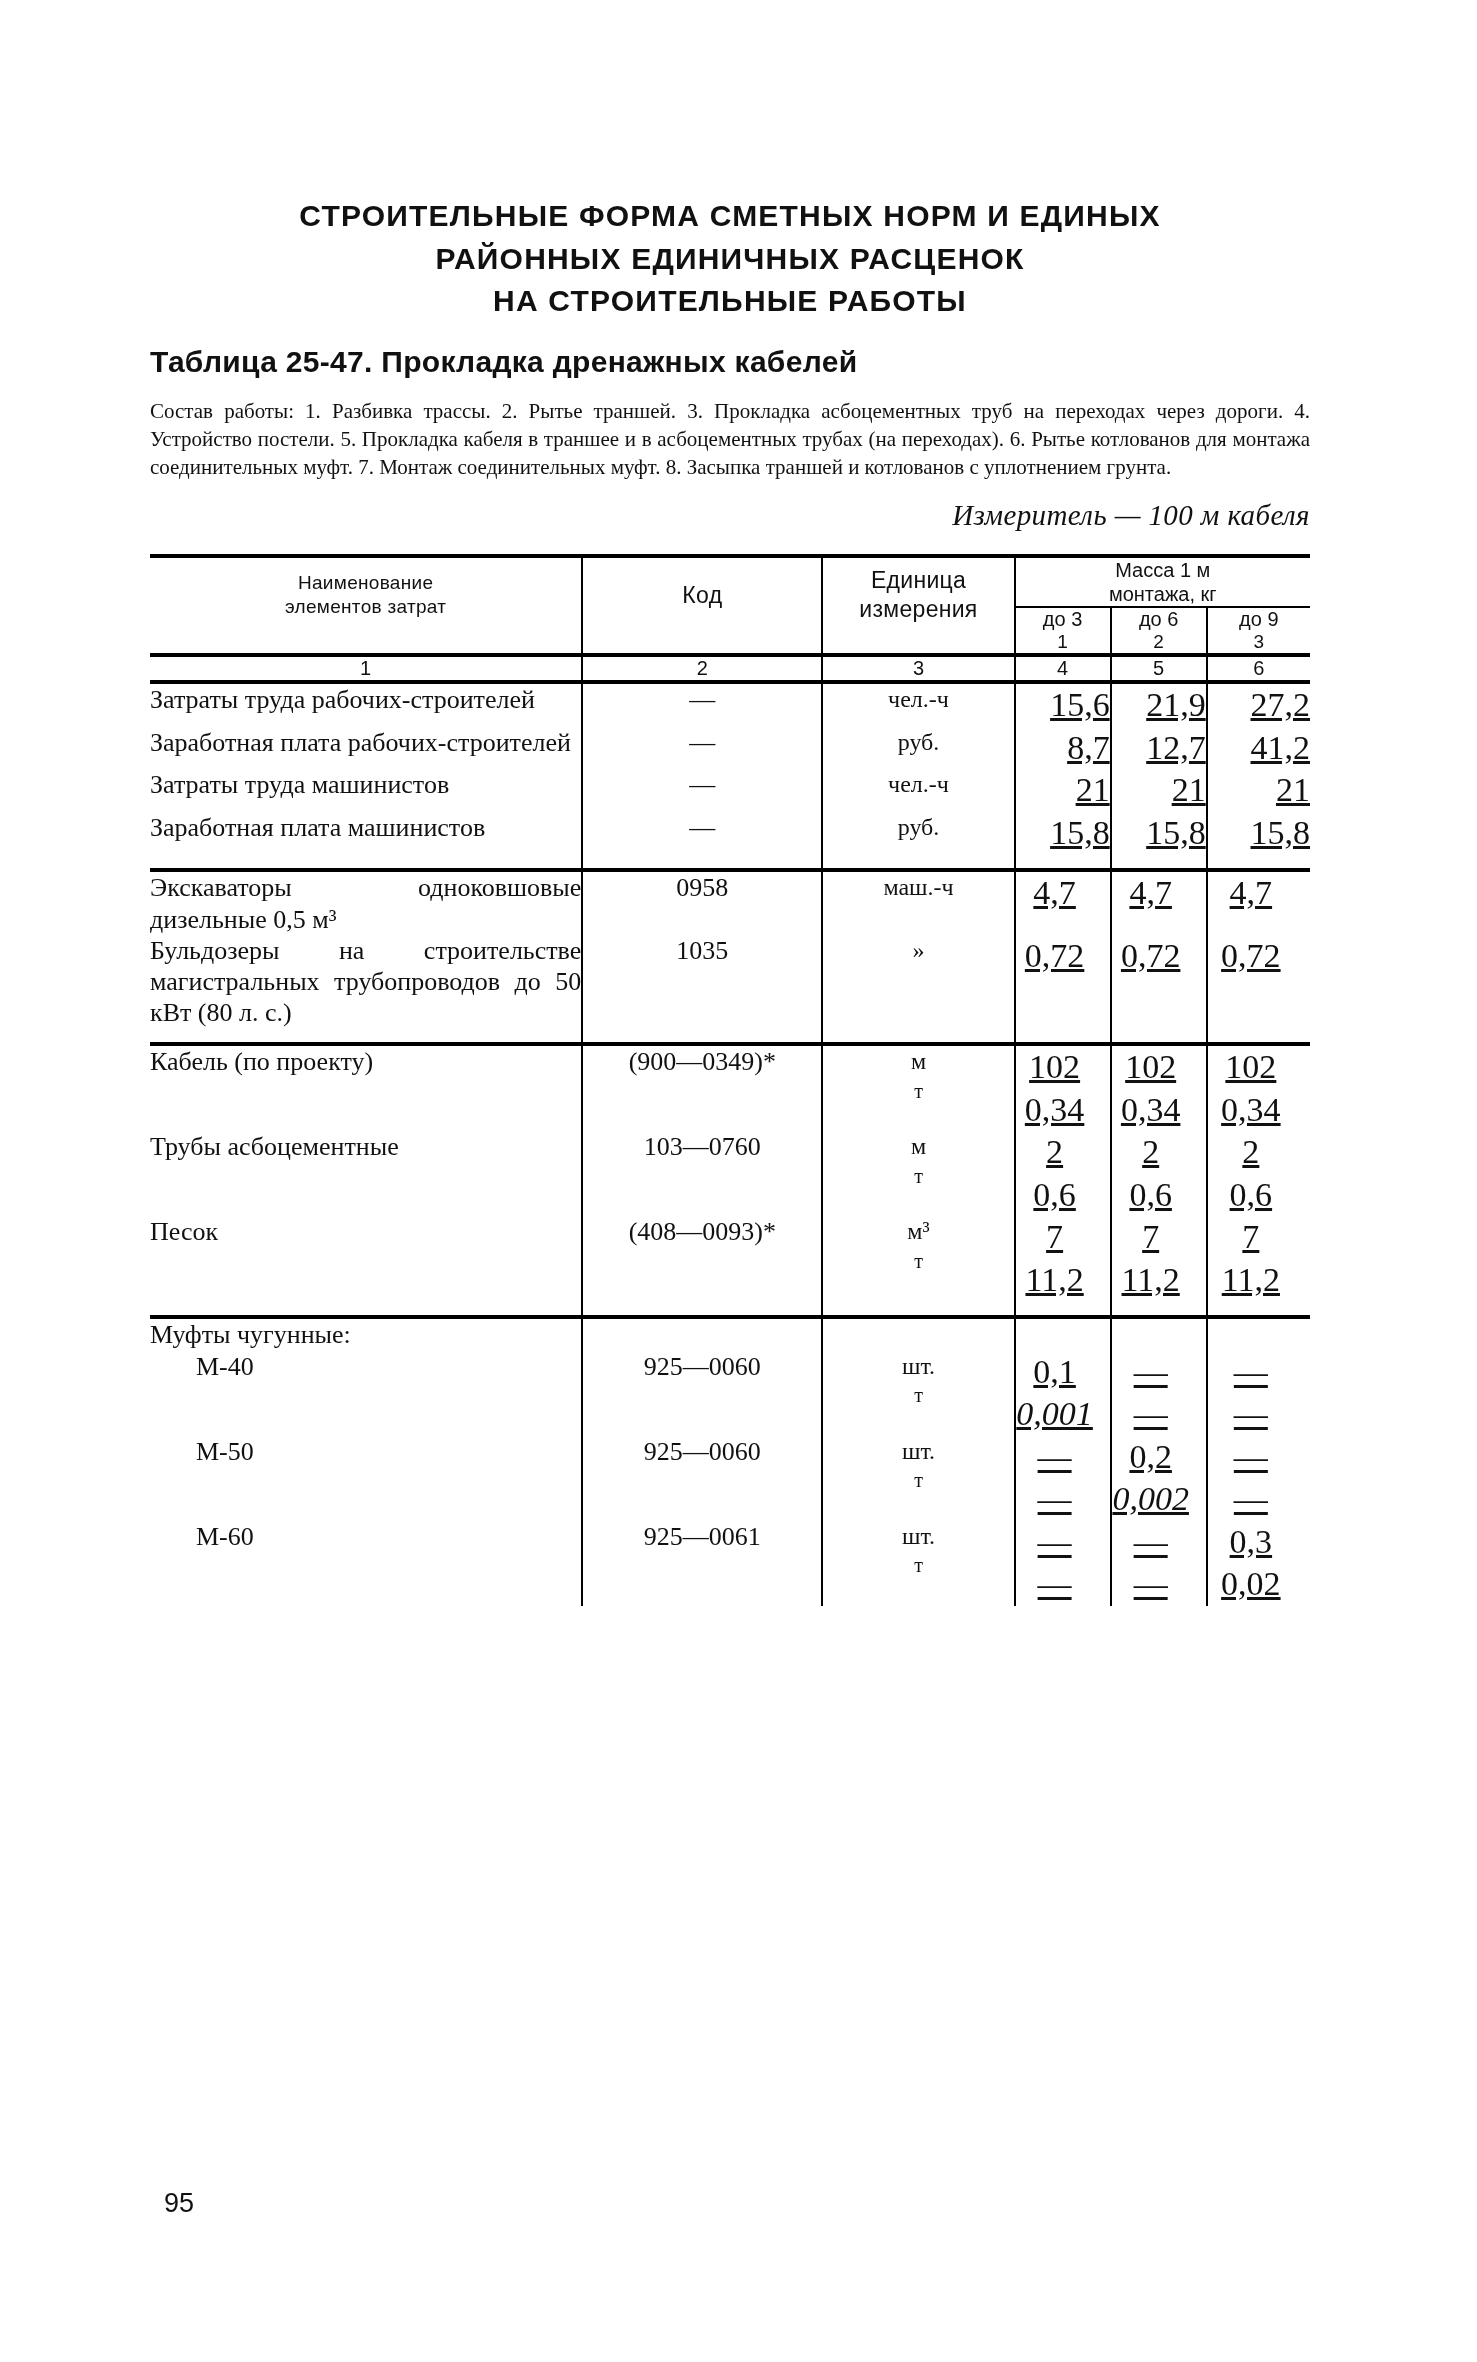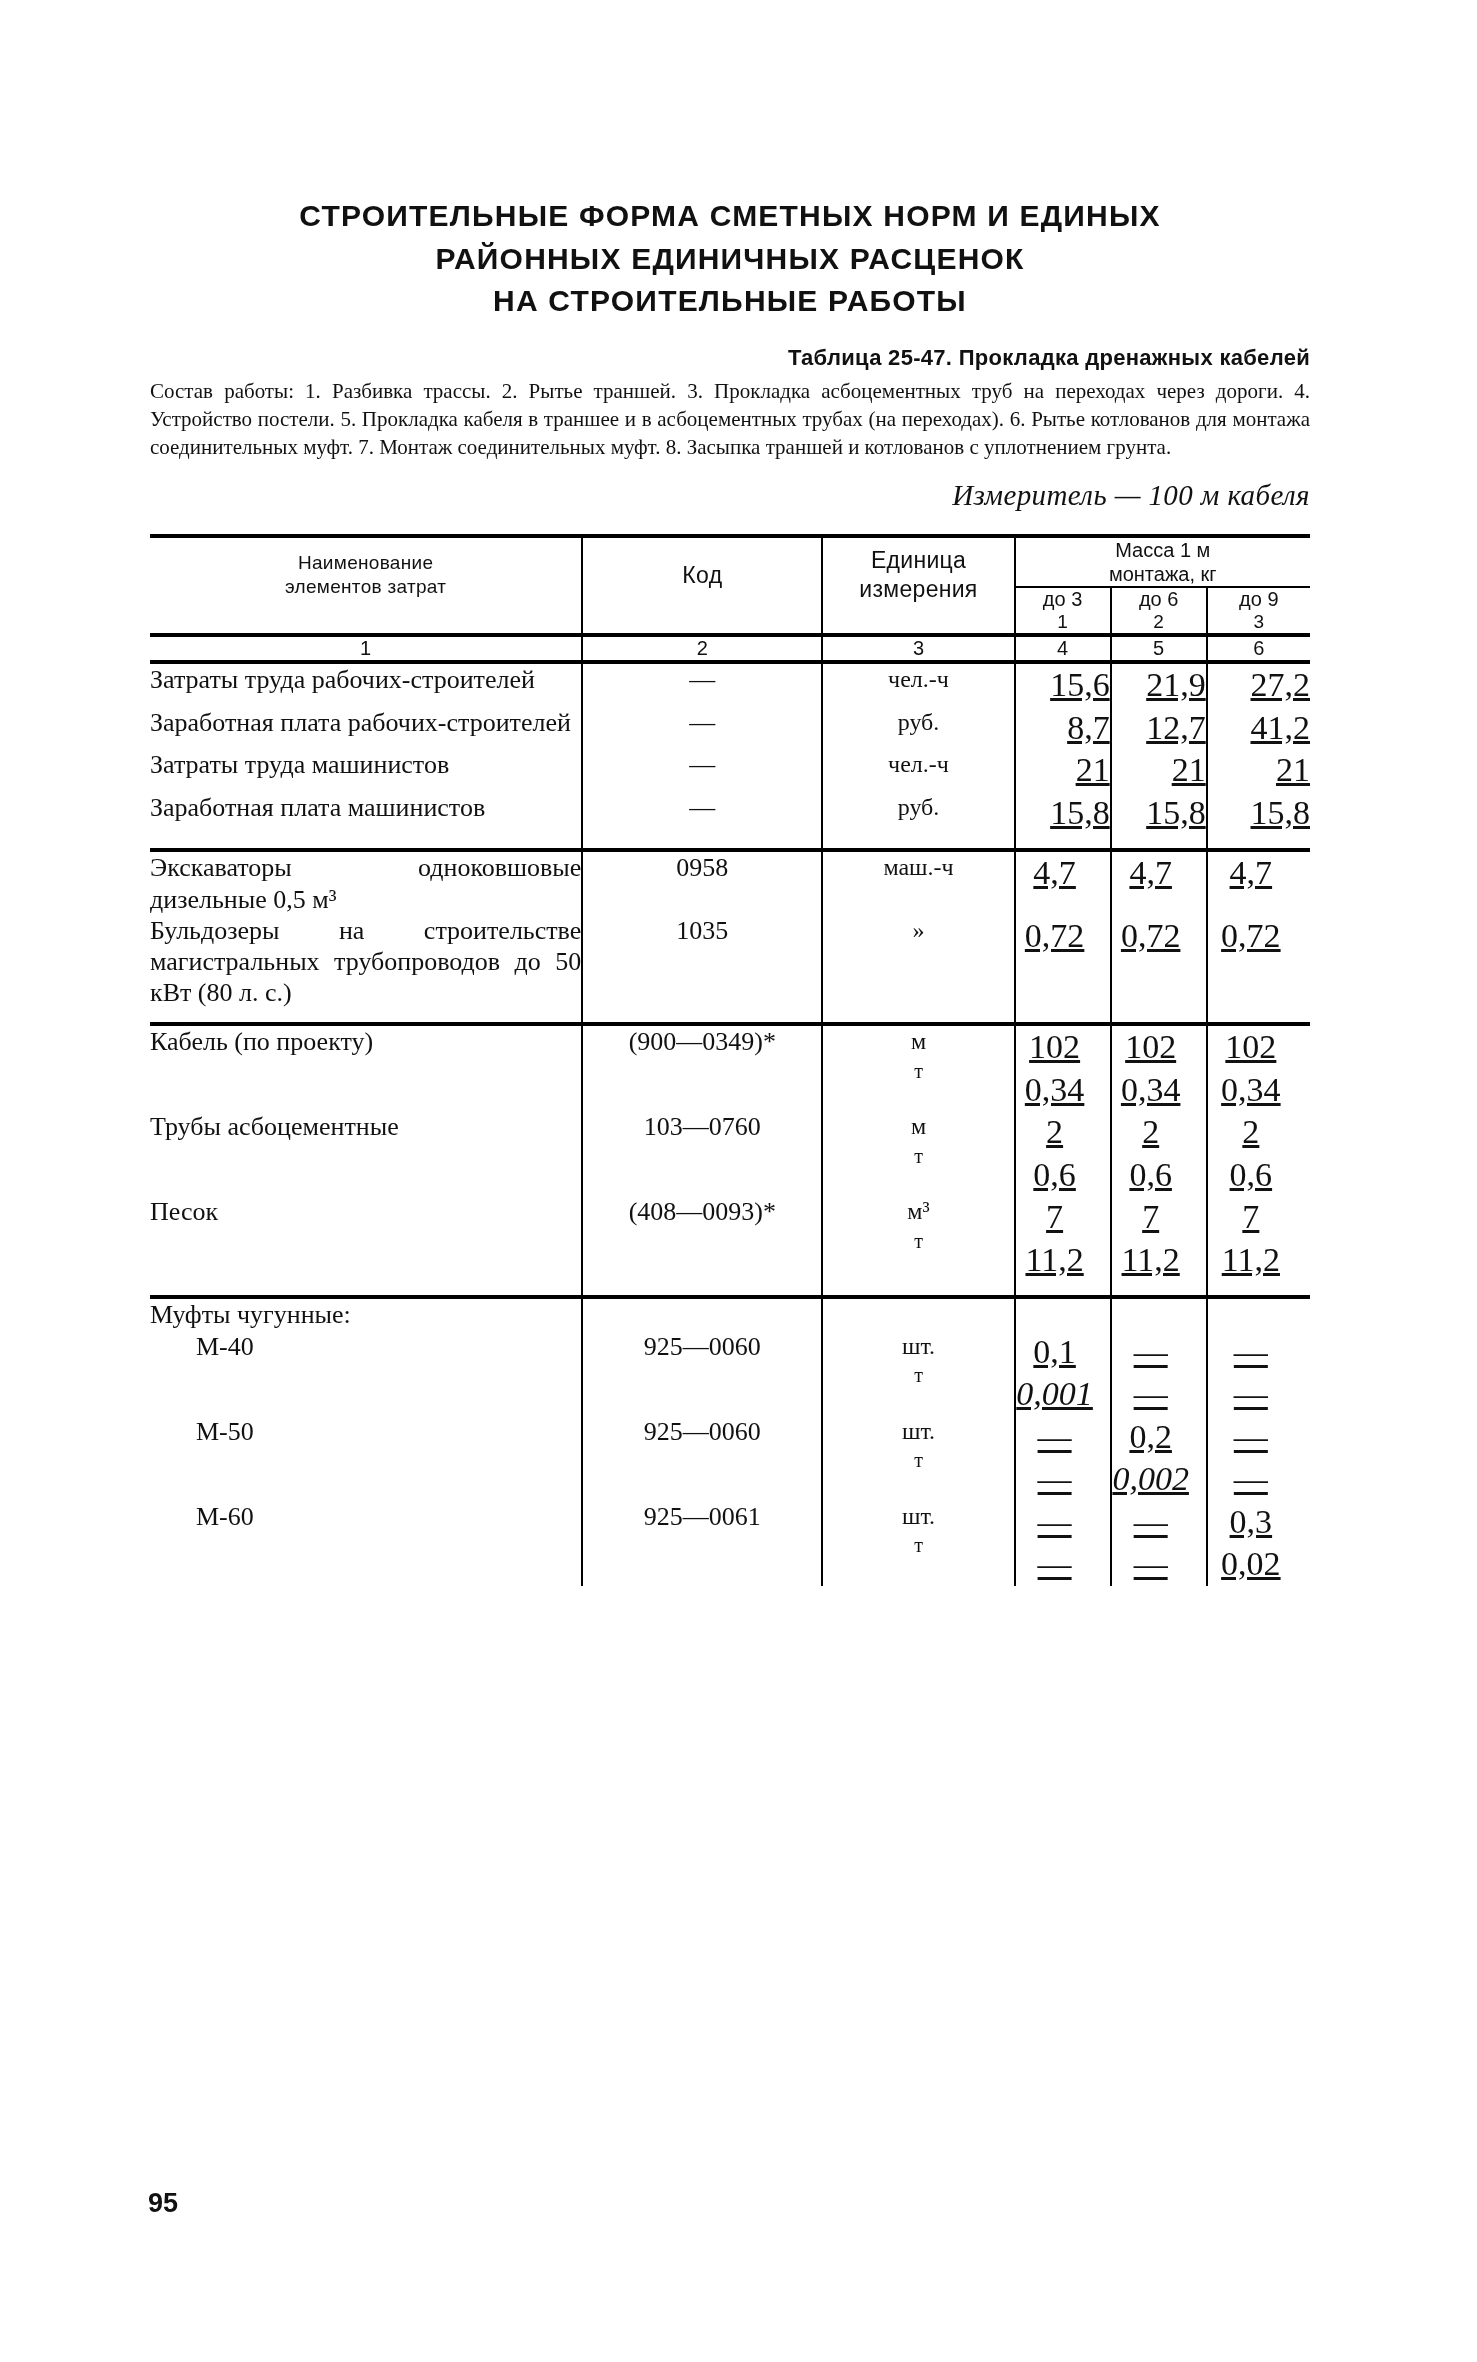--- a/index.html
+++ b/index.html
@@ -24,25 +24,25 @@
     text-align: center;
     font-family: "Liberation Sans", sans-serif;
     font-weight: bold;
     font-size: 30px;
     letter-spacing: 1.2px;
     line-height: 1.42;
     margin: 0 0 22px 0;
   }
   .title div { white-space: nowrap; }
   .tbl-caption {
-    text-align: right;
+    text-align: left;
     font-family: "Liberation Sans", sans-serif;
     font-weight: bold;
-    font-size: 22px;
-    margin: 0 0 6px 0;
+    font-size: 30px;
+    margin: 0 0 18px 0;
     letter-spacing: .3px;
   }
   .composition {
     font-size: 21px;
     line-height: 1.345;
     text-align: justify;
     text-justify: inter-word;
     margin: 4px 0 18px 0;
     hyphens: manual;
   }
@@ -148,25 +148,24 @@
     line-height: 1.25;
     white-space: nowrap;
     text-decoration: underline;
   }
   .cell-val.c { text-align: center; padding-right: 16px; }
   .sect-gap td { height: 14px; }
   .blk { padding-top: 10px; }
 
   .page-num {
     position: absolute;
-    left: 148px;
+    left: 164px;
     top: 2188px;
     font-family: "Liberation Sans", sans-serif;
     font-size: 27px;
-    font-weight: bold;
   }
   .it { font-style: italic; }
 </style>
 </head>
 <body>
 
 <div class="page">
 
   <div class="title">
     <div>СТРОИТЕЛЬНЫЕ ФОРМА СМЕТНЫХ НОРМ И ЕДИНЫХ</div>

